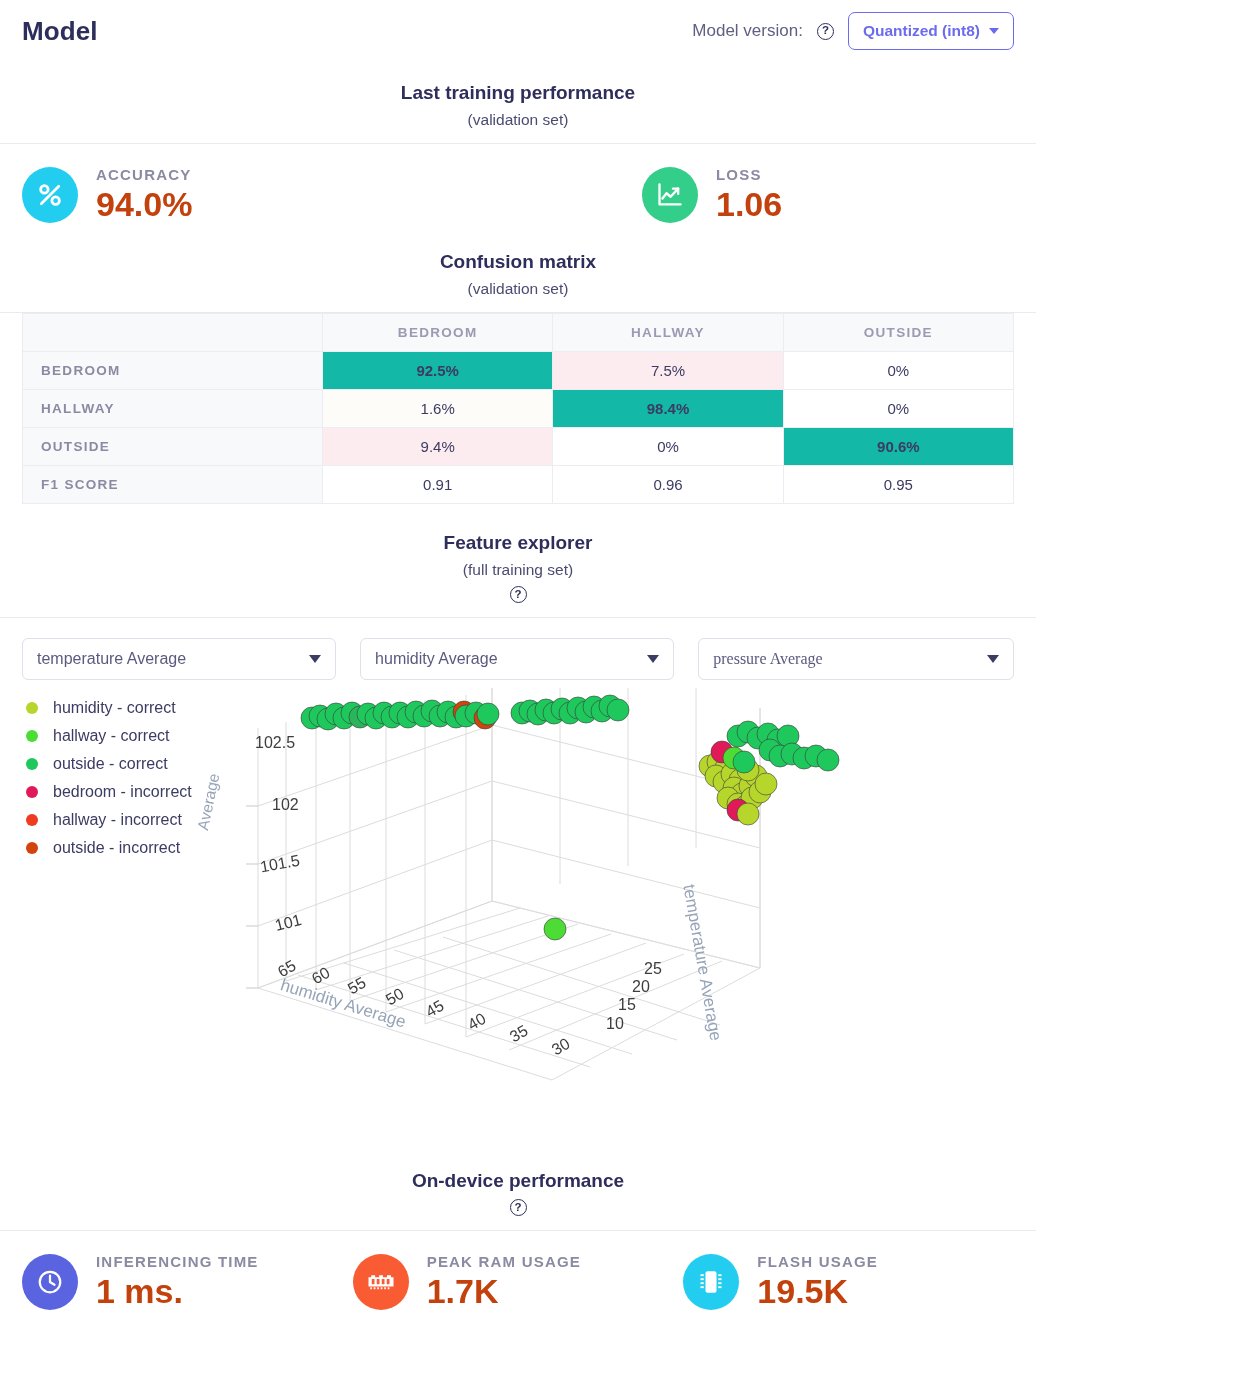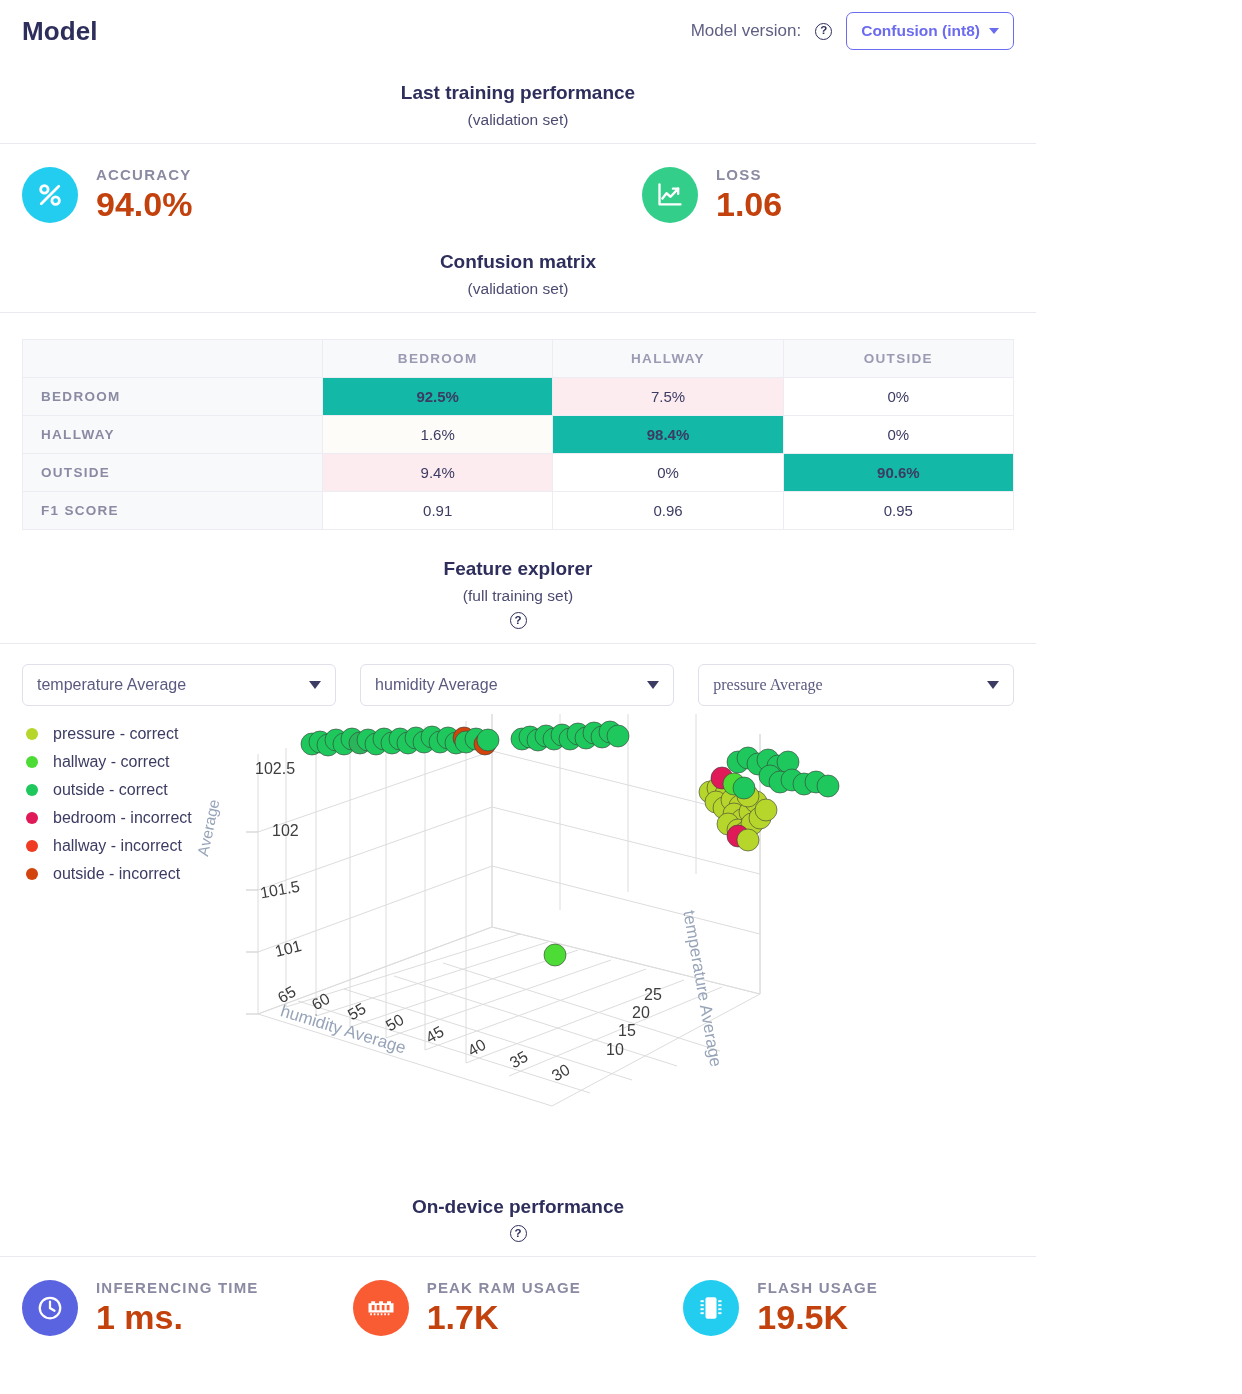--- a/index.html
+++ b/index.html
@@ -112,21 +112,21 @@
 <body>
 
 <div class="page">
 
   <div class="top-bar">
     <div class="page-title">Model</div>
     <div class="version-wrap">
       <span class="version-label">Model version:</span>
       <span class="help-icon">?</span>
       <button class="version-btn">
-        <span>Confusion (int8)</span>
+        <span>Quantized (int8)</span>
         <span class="caret"></span>
       </button>
     </div>
   </div>
 
   <div class="section-head">
     <span class="h">Last training performance</span>
     <span class="sub">(validation set)</span>
   </div>
   <div class="rule"></div>
@@ -159,21 +159,21 @@
       </div>
     </div>
   </div>
 
   <div class="section-head">
     <span class="h">Confusion matrix</span>
     <span class="sub">(validation set)</span>
   </div>
   <div class="rule"></div>
 
-  <div class="cm-wrap" style="margin-top:26px;">
+  <div class="cm-wrap" style="">
     <table class="cm">
       <colgroup>
           <col class="first">
           <col>
           <col>
           <col>
         </colgroup>
       <thead>
         <tr>
           <th></th>
@@ -231,21 +231,21 @@
       <span>pressure Average</span>
       <span class="sel-caret"></span>
     </div>
   </div>
 
   <div class="fe">
 
     <div class="legend">
       <div class="legend-row">
         <span class="dot" style="background:#b7d62b"></span>
-        <span class="legend-text">pressure - correct</span>
+        <span class="legend-text">humidity - correct</span>
       </div>
       <div class="legend-row">
         <span class="dot" style="background:#4ddc35"></span>
         <span class="legend-text">hallway - correct</span>
       </div>
       <div class="legend-row">
         <span class="dot" style="background:#1fc85c"></span>
         <span class="legend-text">outside - correct</span>
       </div>
       <div class="legend-row">

